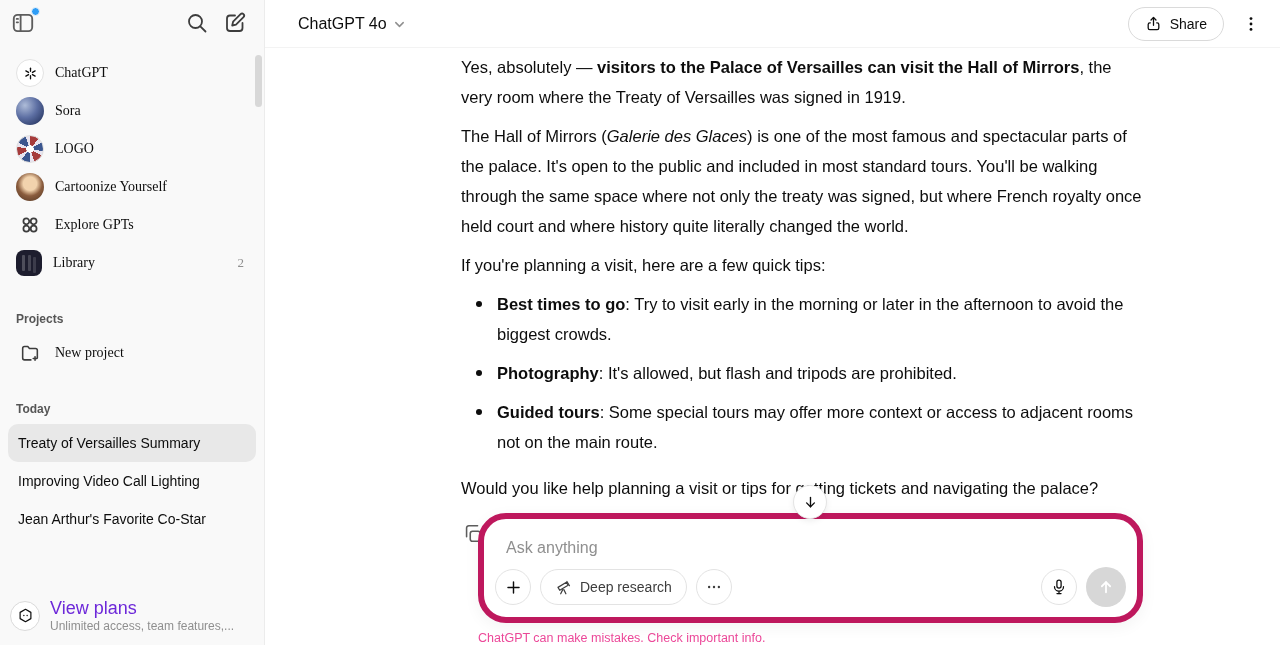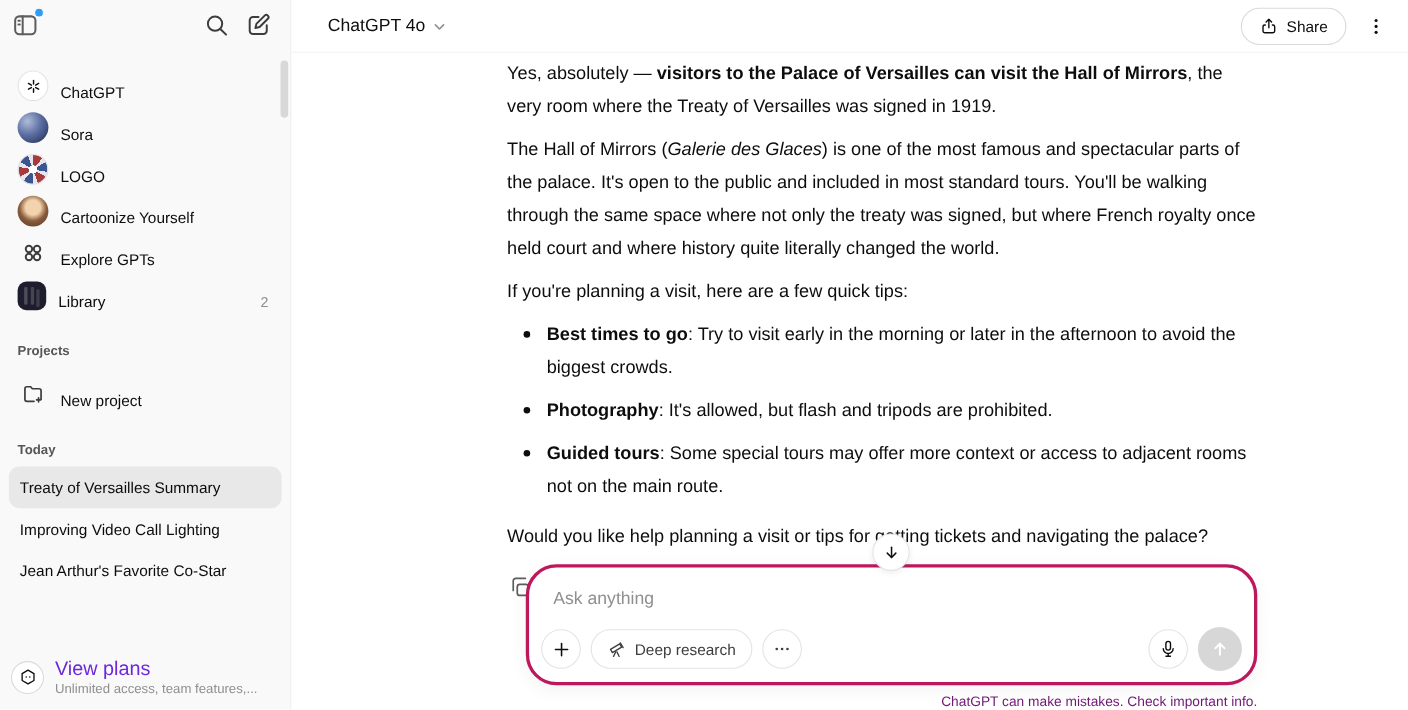--- a/index.html
+++ b/index.html
@@ -18,21 +18,21 @@
     display:flex; flex-direction:column;
   }
   .sb-header { display:flex; align-items:center; padding:7px 14px 6px 8px; height:44px; }
   .icon-btn { width:30px; height:30px; border-radius:8px; display:flex; align-items:center; justify-content:center; cursor:pointer; background:transparent; border:none; padding:0; }
   .sb-toggle-wrap { position:relative; }
   .blue-dot { position:absolute; top:-1px; right:-2px; width:9px; height:9px; border-radius:50%; background:#2f9df6; border:1.5px solid #f9f9f9; }
   .sb-header .spacer { flex:1; }
   .sb-header .icon-btn + .icon-btn { margin-left:8px; }
 
   .sb-nav { padding:10px 8px 0 8px; }
-  .sb-item { display:flex; align-items:flex-end; gap:11px; height:38px; padding:0 8px; border-radius:10px; font-size:14px; cursor:pointer; }
+  .sb-item { display:flex; align-items:center; gap:11px; height:38px; padding:0 8px; border-radius:10px; font-size:14px; cursor:pointer;font-family:Liberation Serif, serif; }
   .avatar { width:28px; height:28px; border-radius:50%; flex-shrink:0; }
   .avatar.ring { background:#fff; border:1px solid #e3e3e3; display:flex; align-items:center; justify-content:center; }
   .avatar.sora { background:radial-gradient(circle at 32% 30%, #aebcd8 0%, #5d6fa3 45%, #2b3a66 85%); }
   .avatar.logo-gpt {
     background:
       radial-gradient(circle at 50% 50%, #ffffff 0 20%, rgba(255,255,255,0) 21%),
       conic-gradient(#a63b3b 0 40deg, #e8e4ef 40deg 60deg, #3b568f 60deg 100deg, #e8e4ef 100deg 120deg,
                      #a63b3b 120deg 160deg, #e8e4ef 160deg 180deg, #3b568f 180deg 220deg, #e8e4ef 220deg 240deg,
                      #a63b3b 240deg 280deg, #e8e4ef 280deg 300deg, #3b568f 300deg 340deg, #e8e4ef 340deg 360deg);
     border:1px solid #e0e0e0;
@@ -72,35 +72,35 @@
   .chat b { font-weight:700; }
   .chat i { }
 
   .copy-action { position:absolute; left:197px; top:523px; z-index:1; color:#5d5d5d; }
 
   .scroll-down-btn { position:absolute; left:528px; top:485px; width:34px; height:34px; border-radius:50%;
     background:#fff; border:1px solid #e4e4e4; box-shadow:0 2px 6px rgba(0,0,0,.07);
     display:flex; align-items:center; justify-content:center; z-index:6; cursor:pointer; }
 
   .composer { position:absolute; left:213px; top:513px; width:665px; height:110px; background:#fff;
-    border-radius:28px; border:3px solid #be185d; box-shadow:0 4px 16px rgba(0,0,0,.05); z-index:5; }
+    border-radius:28px; border:6px solid #be185d; box-shadow:0 4px 16px rgba(0,0,0,.05); z-index:5; }
   .composer-input { display:block; width:600px; margin:19px 20px 0 20px; border:none; outline:none;
     font-size:16px; font-family:inherit; color:#0d0d0d; background:transparent; }
   .composer-input::placeholder { color:#8f8f8f; }
   .composer-toolbar { position:absolute; left:11px; right:11px; bottom:10px; display:flex; align-items:center; }
   .tool-circle { width:36px; height:36px; border-radius:50%; border:1px solid #e3e3e3; background:#fff;
     display:flex; align-items:center; justify-content:center; cursor:pointer; color:#0d0d0d; flex-shrink:0; }
   .tool-pill { height:36px; border-radius:18px; border:1px solid #e3e3e3; background:#fff; display:flex;
     align-items:center; gap:7px; padding:0 14px; font-size:14px; color:#3d3d3d; cursor:pointer; font-family:inherit; }
   .composer-toolbar > * + * { margin-left:9px; }
   .composer-toolbar .spacer { flex:1; }
   .send-btn { width:40px; height:40px; border-radius:50%; background:#d7d7d7; border:none; display:flex;
     align-items:center; justify-content:center; cursor:pointer; flex-shrink:0; }
 
-  .footer-note { position:absolute; left:213px; width:665px; top:631px; text-align:right; font-size:12.5px; color:#701a75; }
+  .footer-note { position:absolute; left:213px; width:665px; top:631px; text-align:left; font-size:12.5px; color:#ec4899; }
 </style>
 </head>
 <body>
 
 <div class="app">
 
   <aside class="sidebar">
     <div class="sb-header">
       <div class="sb-toggle-wrap icon-btn">
         <svg width="26" height="26" viewBox="0 0 24 24" fill="none" stroke="#5d5d5d" stroke-width="1.7" stroke-linecap="round">

